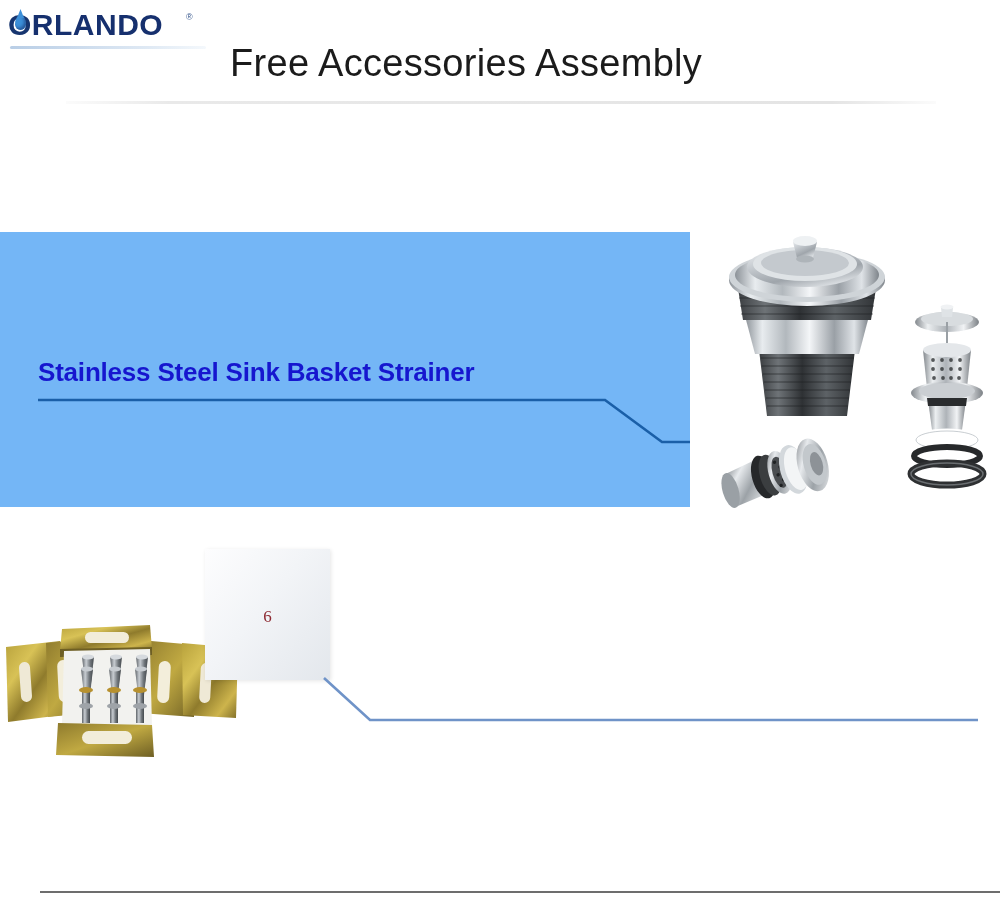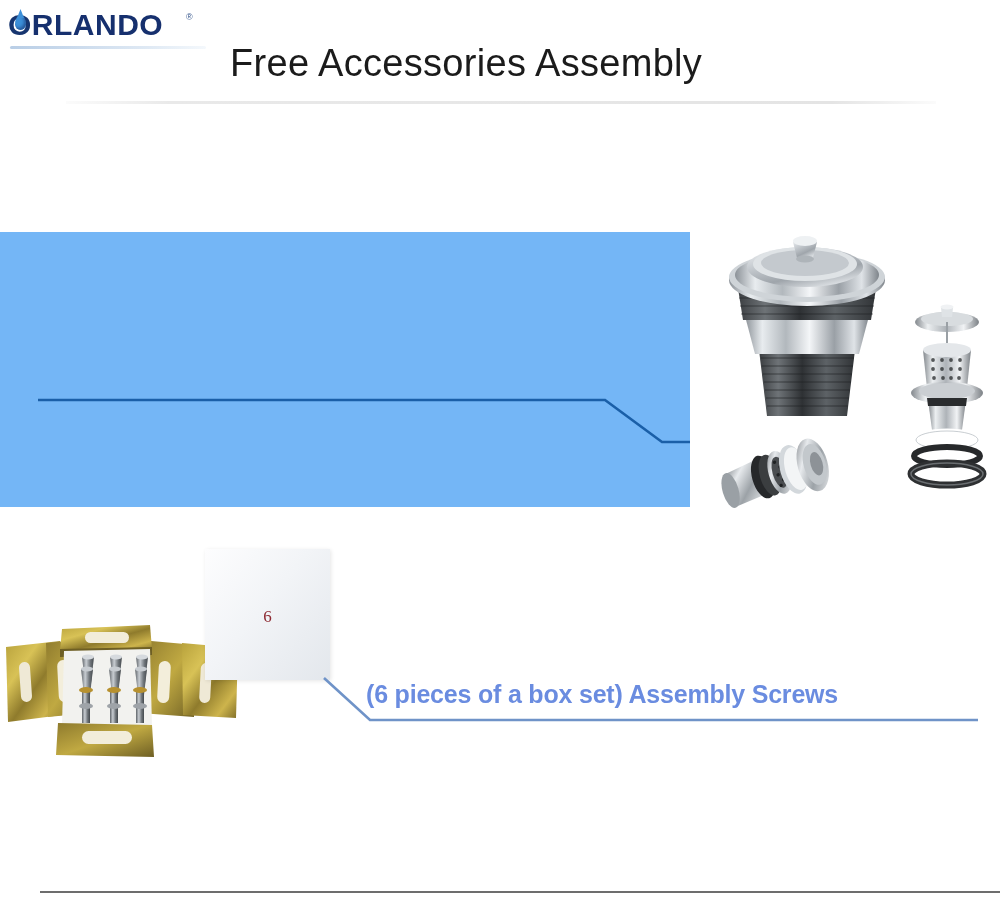--- a/index.html
+++ b/index.html
@@ -216,20 +216,21 @@
       <span class="brand-drop"></span>
     </div>
     <div class="brand-reg">®</div>
     <div class="brand-underline"></div>
   </div>
 
   <div class="page-title">Free Accessories Assembly</div>
   <div class="header-rule"></div>
 
   <div class="blue-panel"></div>
+  <div class="panel-label">Stainless Steel Sink Basket Strainer</div>
   <svg class="panel-leader" viewBox="0 0 665 60" preserveAspectRatio="none">
     <polyline points="8,10 575,10 632,52 660,52" fill="none" stroke="#1a5fa8" stroke-width="2.6"></polyline>
   </svg>
 
   <svg class="photo-strainer-main" viewBox="0 0 220 210">
     <defs>
       <linearGradient id="steelH" x1="0" y1="0" x2="1" y2="0">
         <stop offset="0%" stop-color="#8c9298"></stop>
         <stop offset="14%" stop-color="#e8ecef"></stop>
         <stop offset="33%" stop-color="#b2b8bd"></stop>
@@ -463,17 +464,16 @@
     </g>
   </svg>
 
   <div class="photo-screwbox">
     <div class="box-number">6</div>
   </div>
 
   <svg class="screws-leader" viewBox="0 0 665 56" preserveAspectRatio="none">
     <polyline points="6,6 52,48 660,48" fill="none" stroke="#6f93c8" stroke-width="2.6"></polyline>
   </svg>
-  <div class="screws-label">(6 pieces of a box set) Assembly Screws</div>
 
   <div class="footer-rule"></div>
 
 </div>
 
 </body></html>

